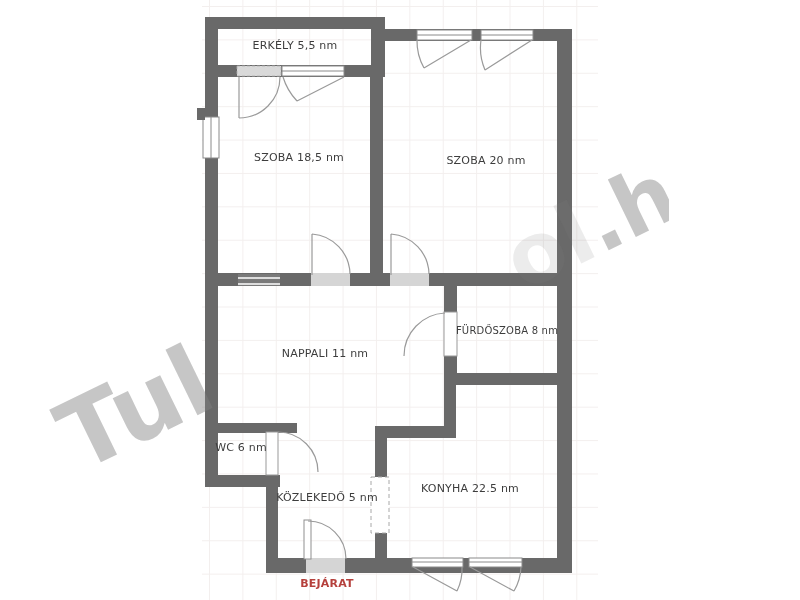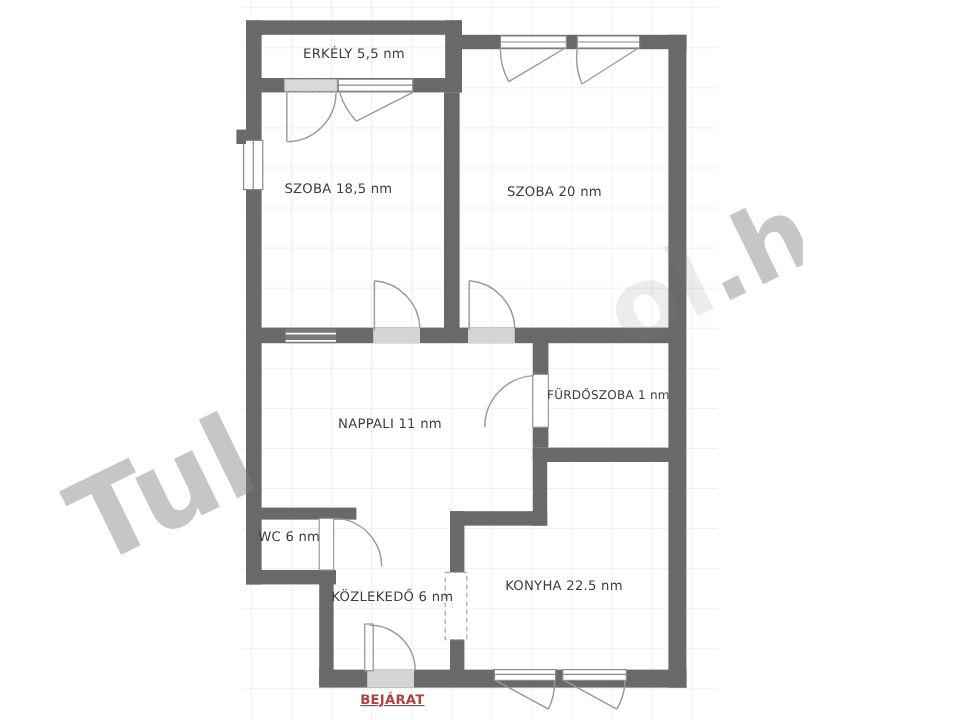--- a/index.html
+++ b/index.html
@@ -8,21 +8,21 @@
   
   .plan{position:absolute;left:202px;top:0;width:396px;height:600px;background-color:#ffffff;
         background-image:linear-gradient(to right,#f3efee 1px,transparent 1px),
                          linear-gradient(to bottom,#f3efee 1px,transparent 1px);
         background-size:33.4px 33.4px;background-position:7px 6px;z-index:2;}
   .plan svg{position:absolute;left:0;top:0;}
   
   .lbl{position:absolute;transform:translate(-50%,-50%);font-size:11px;color:#3d3d3d;
        white-space:nowrap;letter-spacing:.2px;z-index:4;}
   .lbl.small{font-size:10px;}
-  .lbl.entrance{color:#b5403c;font-weight:bold;text-decoration:underline;}
+  .lbl.entrance{color:#b5403c;font-weight:bold;}
   
   .wm{position:absolute;z-index:5;font-weight:bold;white-space:nowrap;pointer-events:none;
       transform-origin:left top;line-height:1;}
   .wm-tul{left:44px;top:400px;font-size:96px;transform:rotate(-26deg);color:rgba(128,128,128,.45);}
   .wm-hu{left:492px;top:228px;font-size:84px;transform:rotate(-26deg);color:rgba(128,128,128,.45);}
   .wm-hu .faint{color:rgba(128,128,128,.15);}
   .nub{position:absolute;left:197px;top:108px;width:8px;height:12px;background:#696969;z-index:3;}
 </style>
 </head>
 <body>
@@ -110,26 +110,26 @@
         <path d="M 391 275 L 391 234 M 391 234 A 41 41 0 0 1 429 274"></path>
         <path d="M 404 356 A 43 43 0 0 1 445 313"></path>
         <path d="M 278 432 A 40 40 0 0 1 318 472"></path>
         <path d="M 308 521 A 38 38 0 0 1 346 559"></path>
         <path d="M 413 567 L 457 591 M 462 567 A 49 49 0 0 1 457 591"></path>
         <path d="M 470 567 L 514 591 M 521 567 A 51 51 0 0 1 514 591"></path>
       </g>
     </svg>
 
     <div class="lbl" style="left:93px;top:45px">ERKÉLY 5,5 nm</div>
-    <div class="lbl" style="left:80px;top:157px">SZOBA 18,5 nm</div>
-    <div class="lbl" style="left:260px;top:160px">SZOBA 20 nm</div>
+    <div class="lbl" style="left:97px;top:157px">SZOBA 18,5 nm</div>
+    <div class="lbl" style="left:284px;top:160px">SZOBA 20 nm</div>
     <div class="lbl" style="left:123px;top:353px">NAPPALI 11 nm</div>
-    <div class="lbl small" style="left:305px;top:330px">FÜRDŐSZOBA 1 nm</div>
+    <div class="lbl small" style="left:305px;top:330px">FÜRDŐSZOBA 8 nm</div>
     <div class="lbl" style="left:39px;top:447px">WC 6 nm</div>
-    <div class="lbl" style="left:125px;top:497px">KÖZLEKEDŐ 6 nm</div>
+    <div class="lbl" style="left:125px;top:497px">KÖZLEKEDŐ 5 nm</div>
     <div class="lbl" style="left:268px;top:488px">KONYHA 22.5 nm</div>
     <div class="lbl entrance" style="left:125px;top:583px">BEJÁRAT</div>
   </div>
 
   <div class="wm wm-tul">
     <span>Tul</span>
   </div>
   <div class="wm wm-hu">
     <span class="faint">ol</span><span>.hu</span>
   </div>

